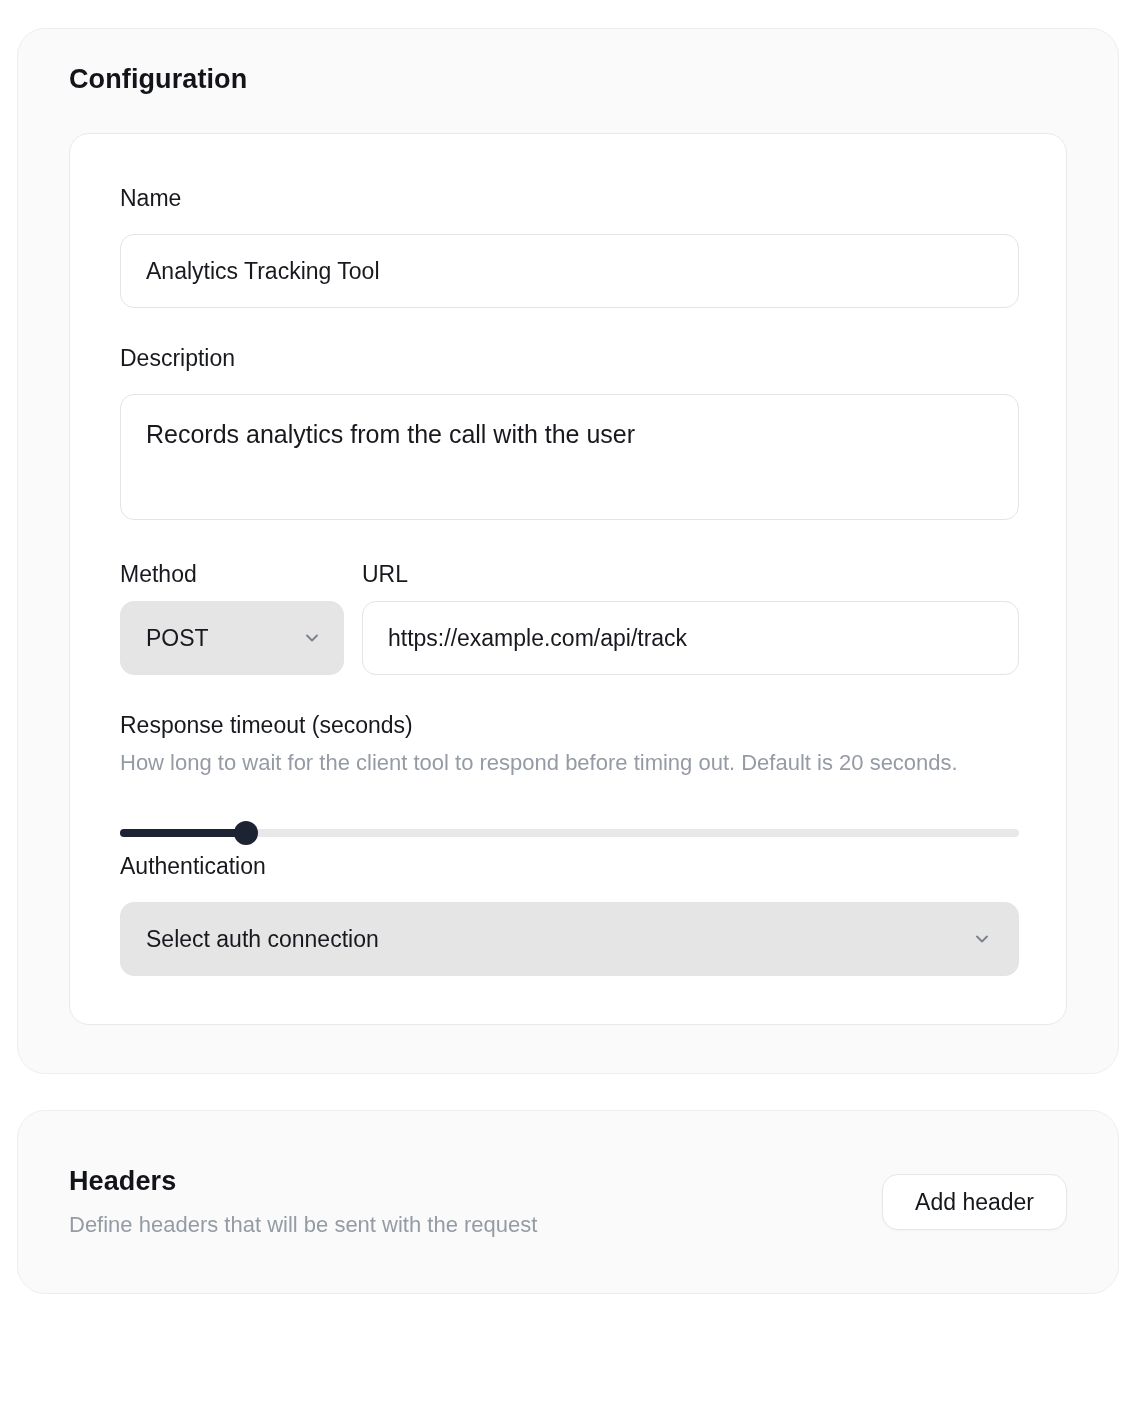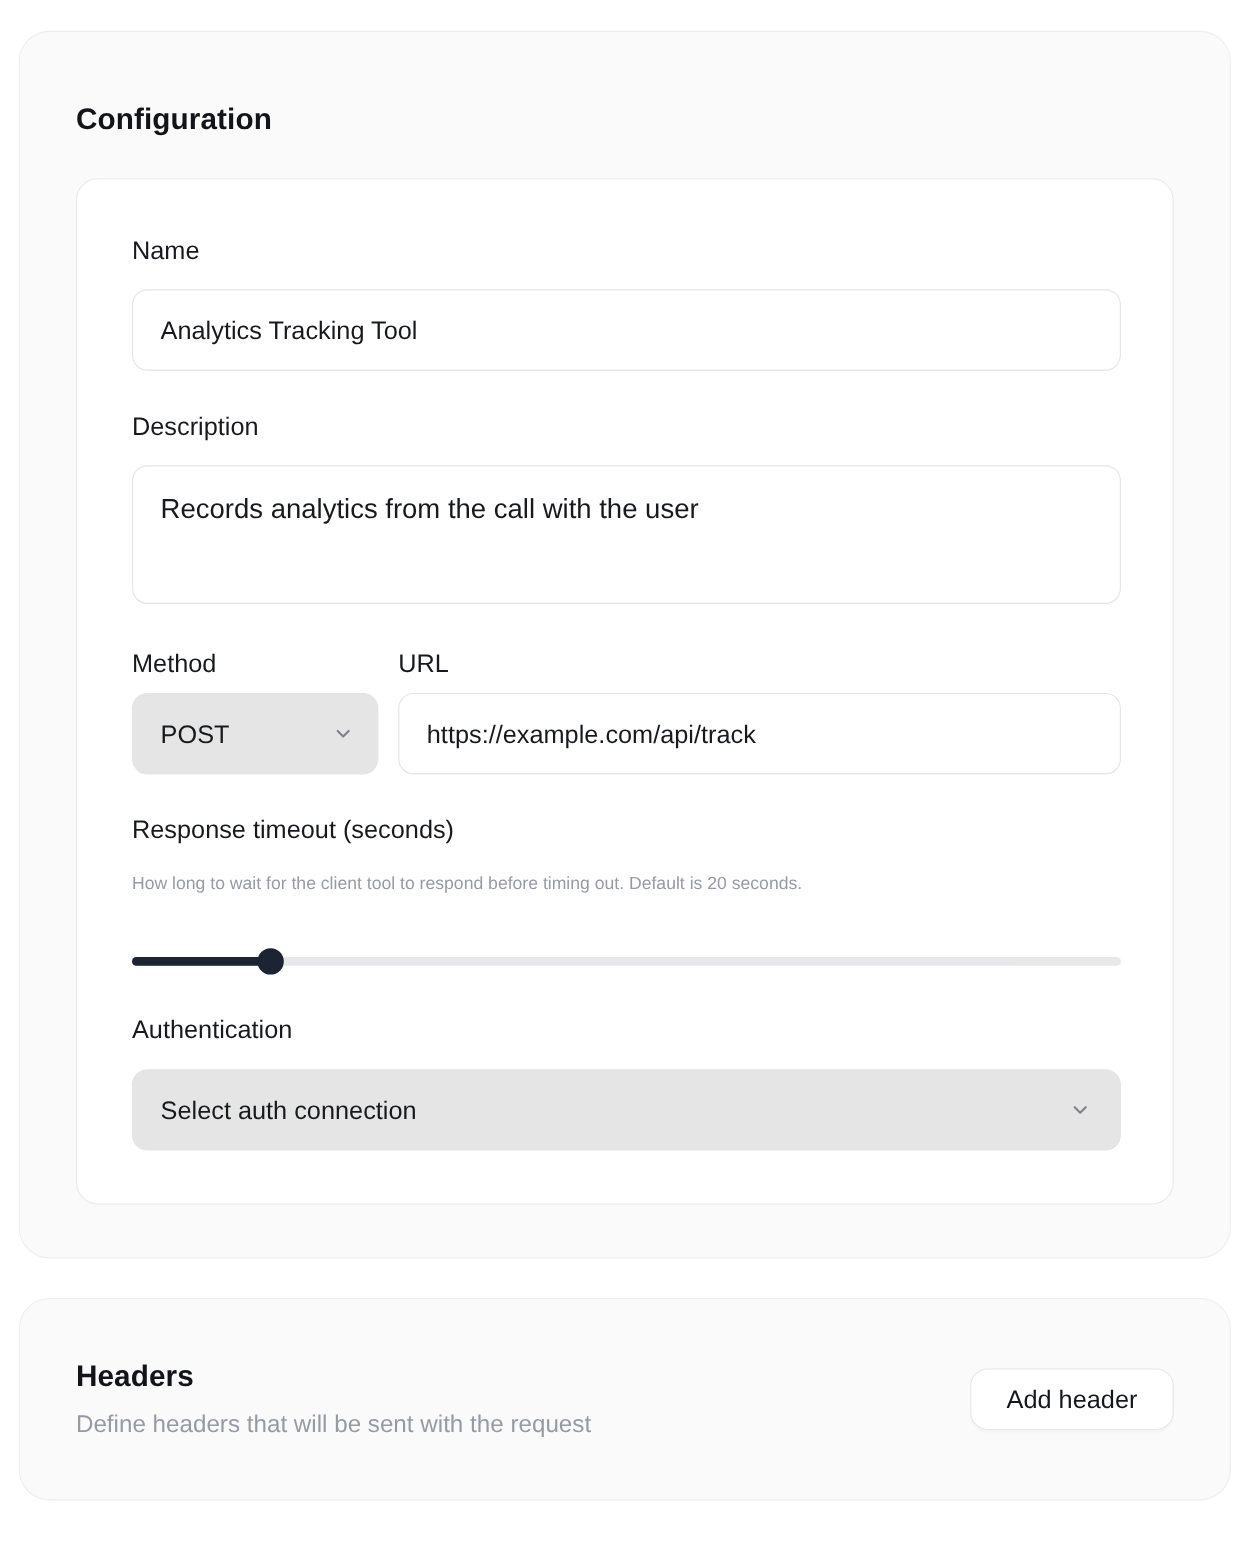--- a/index.html
+++ b/index.html
@@ -8,21 +8,21 @@
     background: #ffffff;
     font-family: "Liberation Sans", "DejaVu Sans", sans-serif;
     color: #14171c;
   }
   .page { width: 1136px; min-height: 1406px; padding: 28px 17px 20px 17px; }
 
   .card {
     background: #fafafa;
     border: 1px solid #eeeef1;
     border-radius: 28px;
-    padding: 62px 51px 48px 51px;
+    padding: 33px 51px 48px 51px;
   }
   .section-title {
     font-size: 27px;
     font-weight: 600;
     line-height: 34px;
     color: #121419;
     letter-spacing: 0.1px;
   }
   .muted {
     color: #959ba5;
@@ -95,21 +95,21 @@
     align-items: center;
     justify-content: space-between;
     padding: 0 20px 0 25px;
     font-size: 23px;
     color: #17191e;
     cursor: pointer;
   }
   .select .chev { flex: 0 0 auto; display: flex; }
   .url-col .text-input { margin-top: 0; height: 74px; }
 
-  .help-text { margin-top: 20px; font-size: 16px; line-height: 32px; max-width: 905px; }
+  .help-text { margin-top: 8px; font-size: 22px; line-height: 32px; max-width: 905px; }
 
   .slider {
     position: relative;
     height: 24px;
     margin-top: 42px;
     display: flex;
     align-items: center;
     cursor: pointer;
   }
   .slider-track {
@@ -129,21 +129,21 @@
     position: absolute;
     right: -12px;
     top: 50%;
     transform: translateY(-50%);
     width: 24px;
     height: 24px;
     border-radius: 50%;
     background: #1c2333;
   }
 
-  .auth-label { margin-top: 36px; }
+  .auth-label { margin-top: 7px; }
   .auth-select { margin-top: 22px; padding-right: 25px; }
 
   .headers-card {
     margin-top: 36px;
     min-height: 184px;
     display: flex;
     align-items: center;
     justify-content: space-between;
     padding: 23px 51px;
   }

